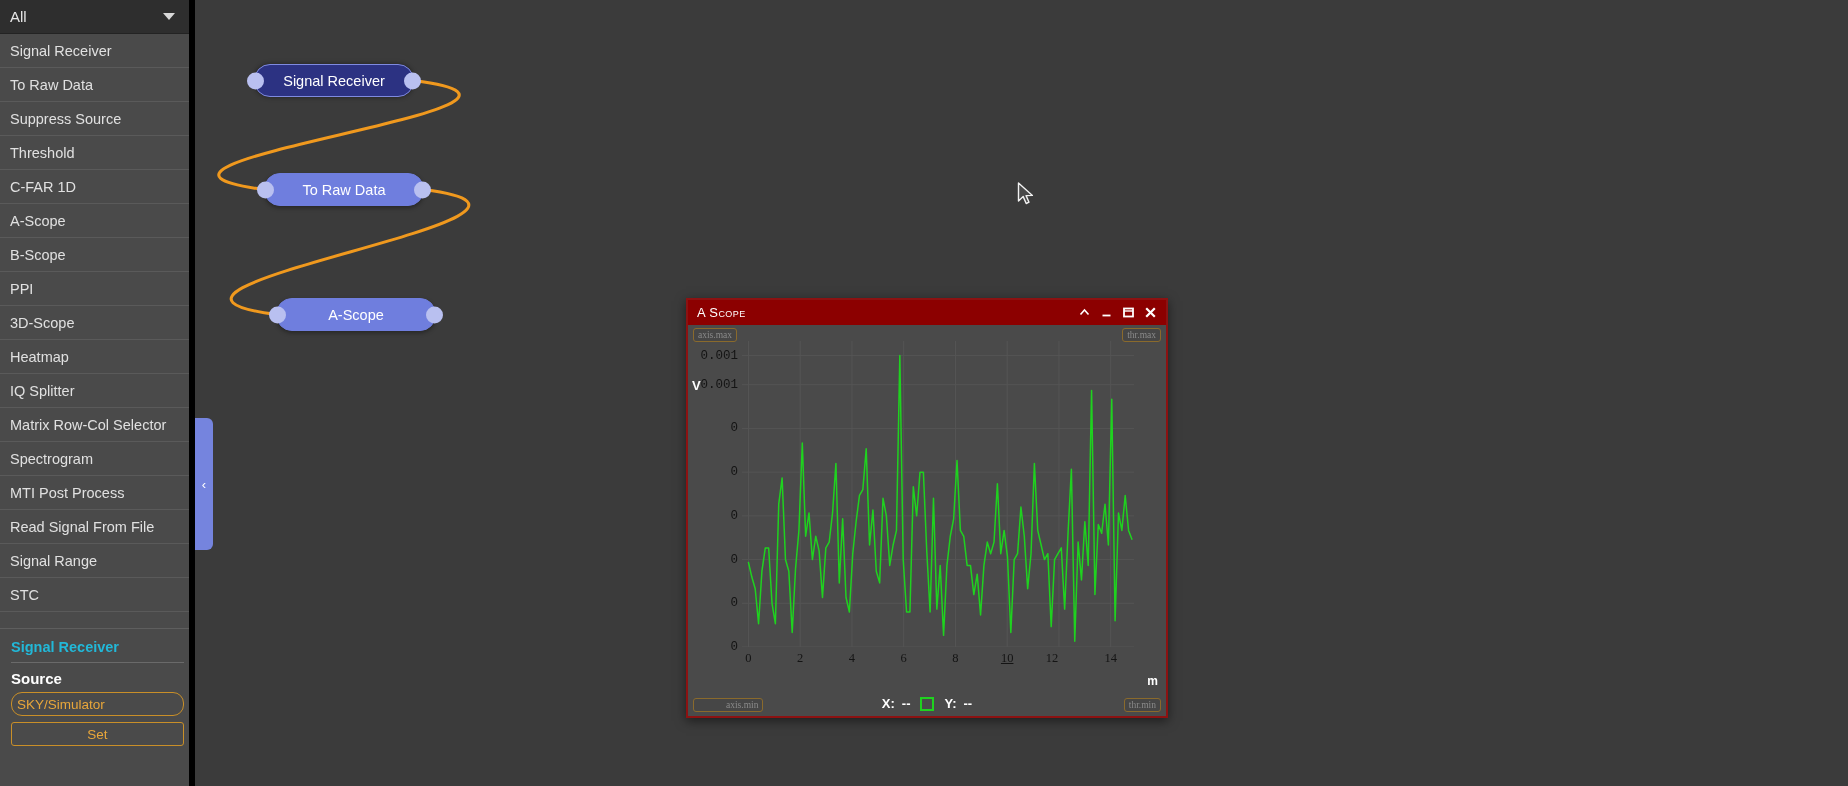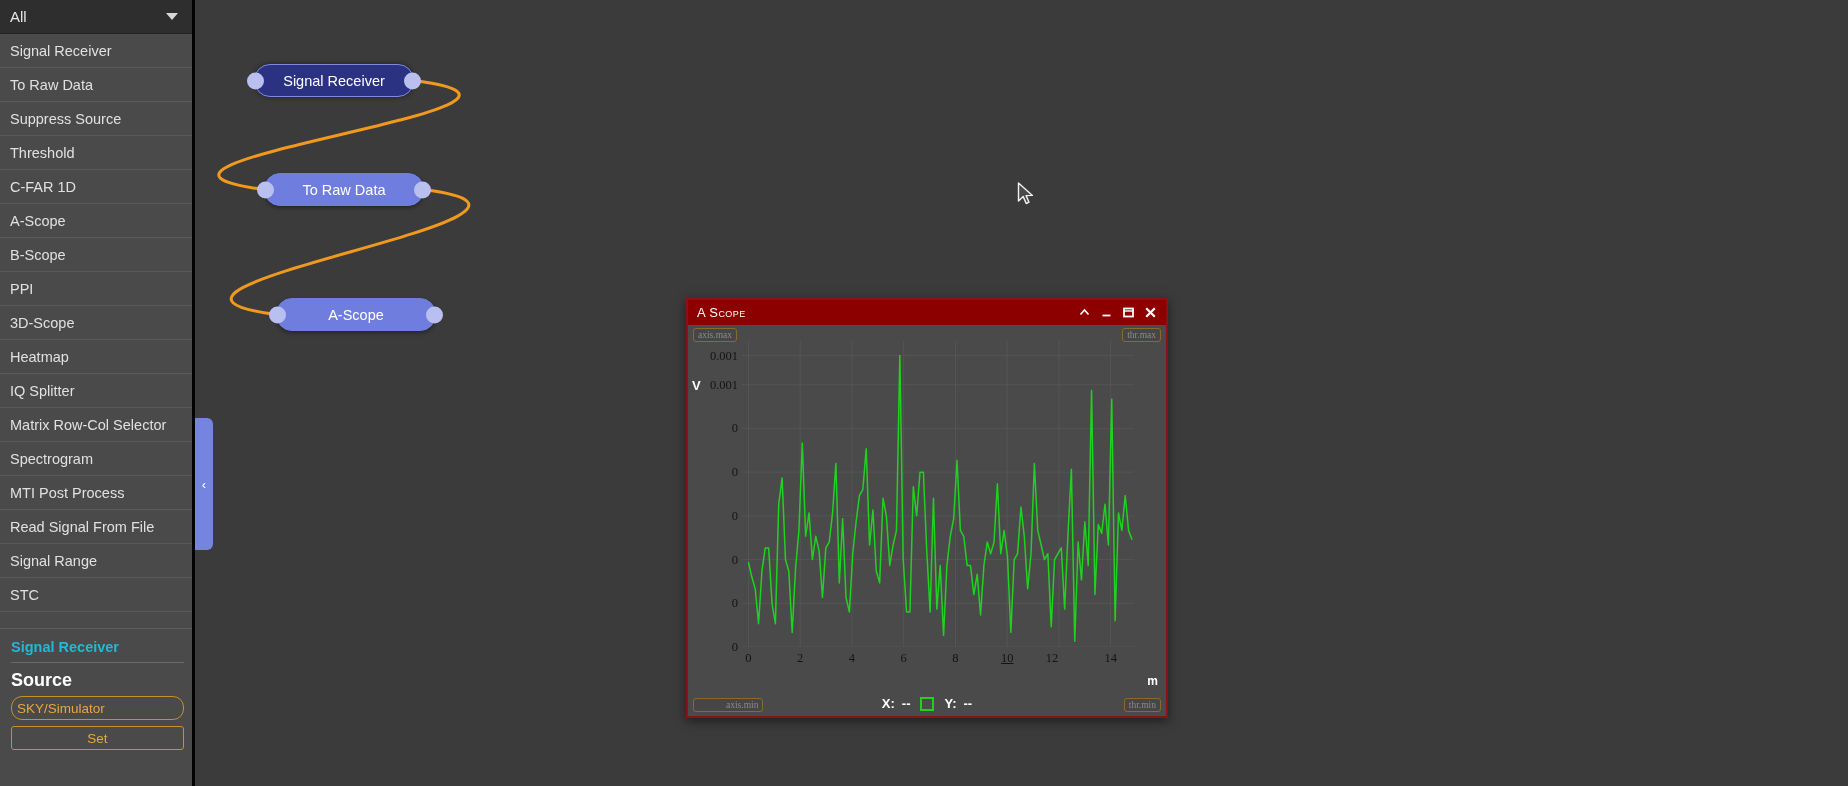--- a/index.html
+++ b/index.html
@@ -19,21 +19,21 @@
     background: #3b3b3b;
   }
 
   
   #sidebar {
     position: absolute;
     left: 0; top: 0;
     width: 195px;
     height: 786px;
     background: #4a4a4a;
-    border-right: 3px solid #000000;
+    border-right: 6px solid #000000;
     box-sizing: border-box;
     overflow: hidden;
   }
   #category-select {
     position: relative;
     height: 34px;
     background: #2e2e2e;
     border-bottom: 1px solid #232323;
     display: flex;
     align-items: center;
@@ -91,21 +91,21 @@
     color: #22b8d8;
     font-size: 14.5px;
     font-weight: bold;
     padding-bottom: 7px;
     border-bottom: 1px solid #6a6a6a;
     margin-bottom: 7px;
   }
   #props-field-label {
     color: #ffffff;
     font-weight: bold;
-    font-size: 18px;
+    font-size: 15px;
     margin-bottom: 5px;
   }
   .prop-input {
     width: 100%;
     height: 24px;
     background: #4a4a4a;
     border: 1px solid #c98f28;
     border-radius: 11px;
     color: #e8a63a;
     font-size: 13.5px;
@@ -252,21 +252,21 @@
     left: 54px; top: 16px;
     width: 392px; height: 306px;
   }
   #plot-svg { width: 392px; height: 306px; display: block; }
 
   .ytick {
     position: absolute;
     right: 0;
     color: #141414;
     font-size: 12.5px;
-    font-family: Liberation Serif, serif;
+    font-family: Liberation Mono, monospace;
     transform: translateY(-50%);
   }
   #y-axis-labels {
     position: absolute;
     left: 0; top: 16px;
     width: 50px; height: 306px;
   }
   #y-unit {
     position: absolute;
     left: 4px;

